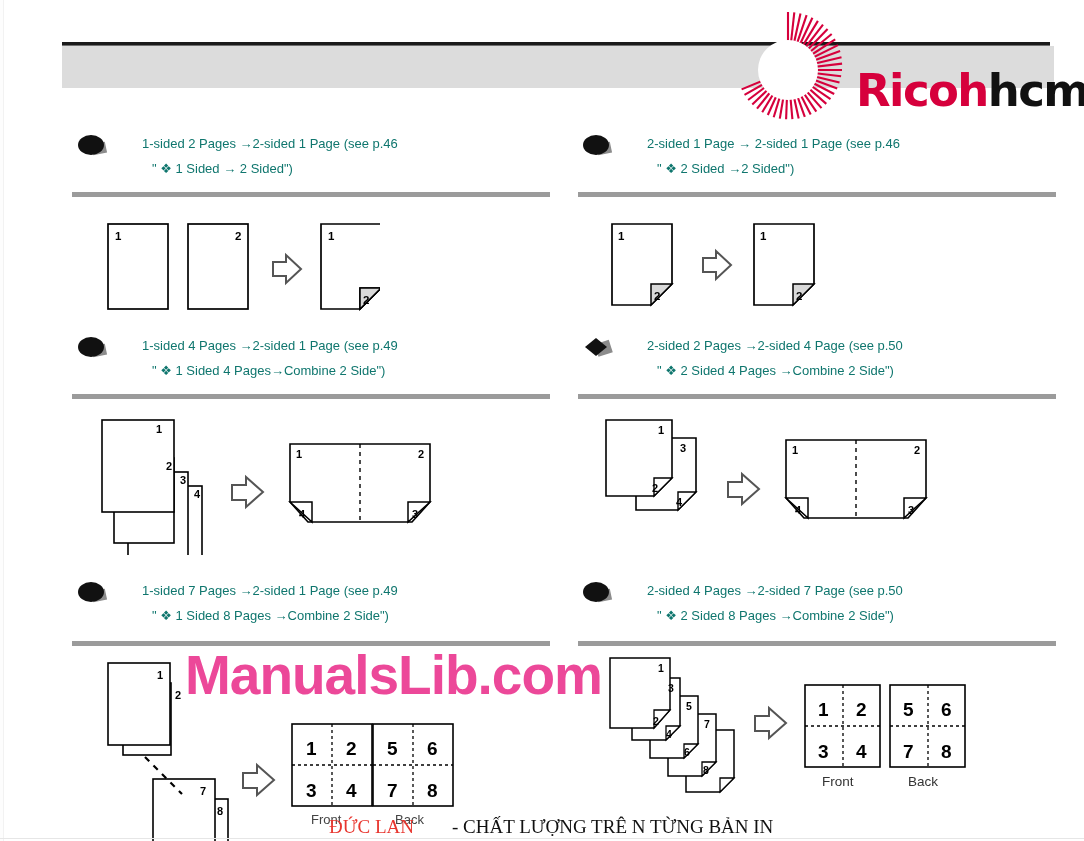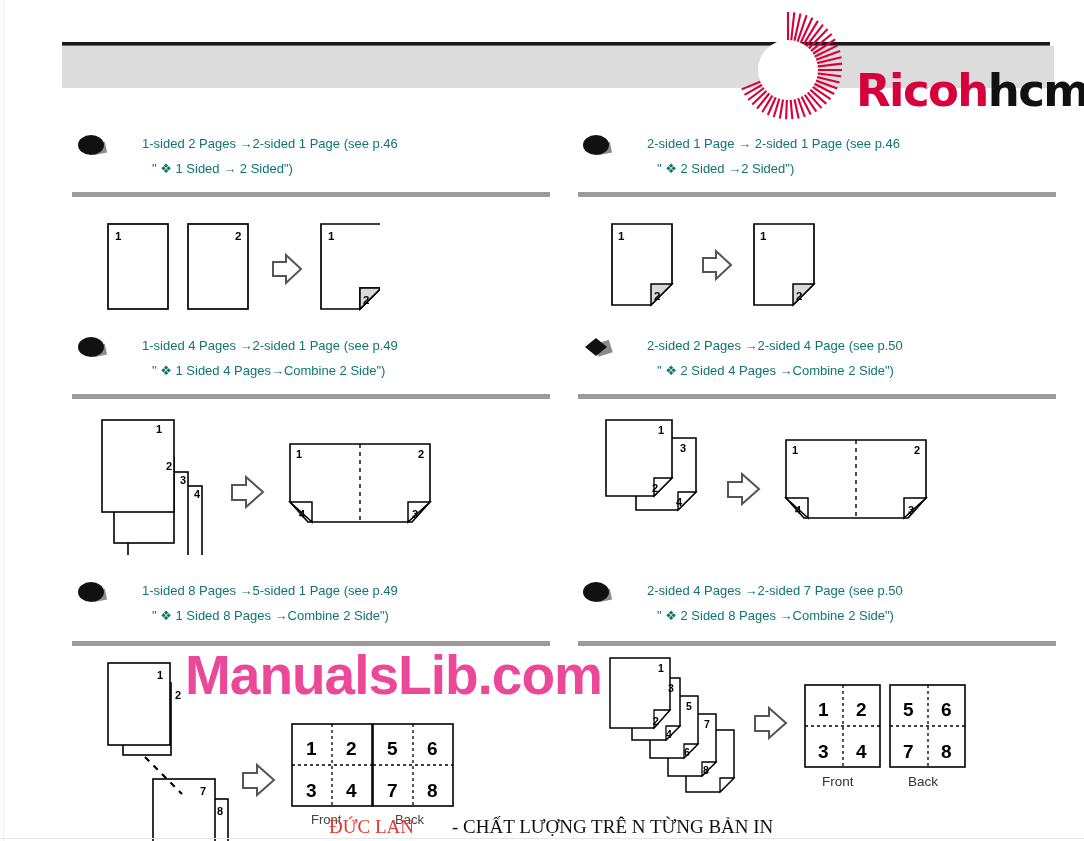--- a/index.html
+++ b/index.html
@@ -243,21 +243,21 @@
       <text x="195" y="104" font-size="11" font-weight="bold" font-family="Liberation Sans, sans-serif">4</text>
       <text x="308" y="104" font-size="11" font-weight="bold" font-family="Liberation Sans, sans-serif">3</text>
     </svg>
   </div>
 
   <div class="entry" style="left:78px;top:578px;width:470px;height:54px;">
     <svg class="bullet" viewBox="0 0 34 24">
       <rect x="14" y="9" width="14" height="11" fill="#8c8c8c" transform="rotate(-12 21 14)"></rect>
       <ellipse cx="13" cy="11" rx="13" ry="10" fill="#111"></ellipse>
     </svg>
-    <div class="entry-txt">1-sided 8 Pages →5-sided 1 Page (see p.49</div>
+    <div class="entry-txt">1-sided 7 Pages →2-sided 1 Page (see p.49</div>
     <div class="entry-txt" style="top:25px;left:46px;">" ❖ 1 Sided 8 Pages →Combine 2 Side")</div>
   </div>
   <div class="sep" style="left:72px;top:641px;width:478px;"></div>
 
   <div class="entry" style="left:583px;top:578px;width:470px;height:54px;">
     <svg class="bullet" viewBox="0 0 34 24">
       <rect x="14" y="9" width="14" height="11" fill="#8c8c8c" transform="rotate(-12 21 14)"></rect>
       <ellipse cx="13" cy="11" rx="13" ry="10" fill="#111"></ellipse>
     </svg>
     <div class="entry-txt">2-sided 4 Pages →2-sided 7 Page (see p.50</div>

